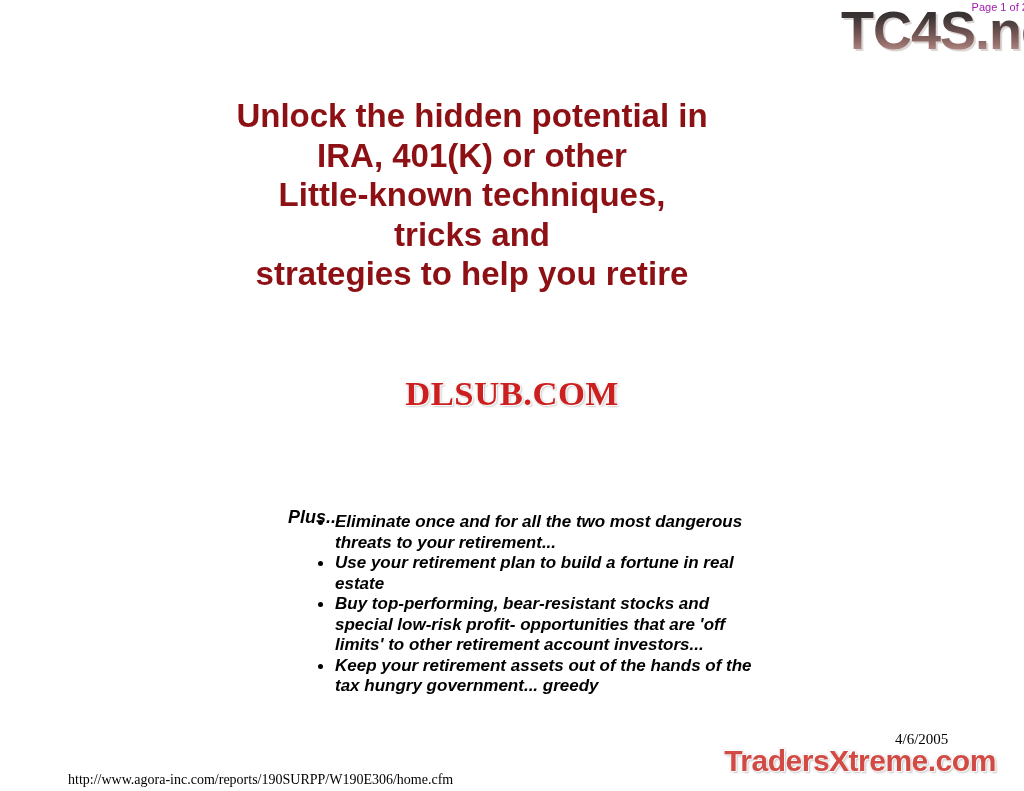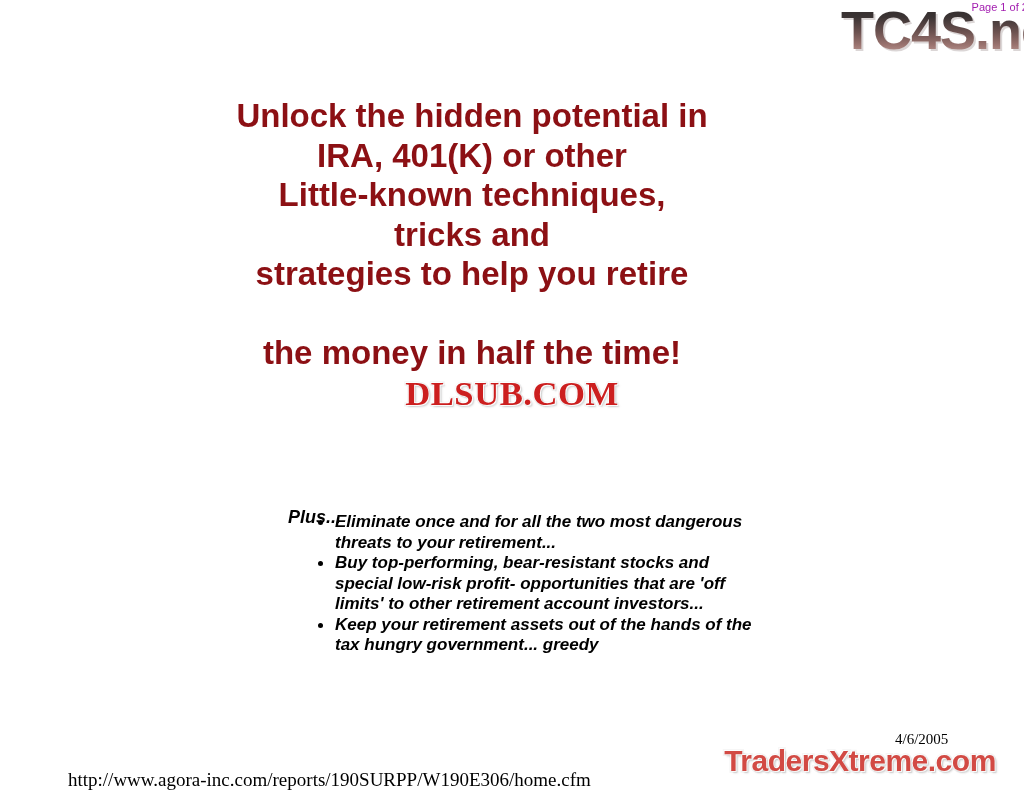--- a/index.html
+++ b/index.html
@@ -143,21 +143,21 @@
     border-radius: 50%;
     background: #000000;
   }
 
   
   #footer-url {
     position: absolute;
     left: 68px;
     top: 771px;
     font-family: "Liberation Serif", serif;
-    font-size: 19px;
+    font-size: 14px;
     line-height: 18px;
     color: #000000;
     white-space: nowrap;
     z-index: 2;
     text-align: center;
   }
 
   
   #footer-date {
     position: absolute;
@@ -203,34 +203,37 @@
 
   <div id="page-marker">Page 1 of 20</div>
 
   <div id="title-block">
     <span class="tline">Unlock the hidden potential in</span>
     <span class="tline">IRA, 401(K) or other</span>
     <span class="tline">Little-known techniques,</span>
     <span class="tline">tricks and</span>
     <span class="tline">strategies to help you retire</span>
     <span class="tline gap"></span>
-    <span class="tline">the money in half the time!</span>
   </div>
 
   <div id="dlsub-logo">DLSUB.COM</div>
 
   <div id="plus-label">Plus...</div>
 
   <ul id="bullet-list">
     <li>
       <span class="bullet-dot"></span>
       <span>Eliminate once and for all the two most dangerous threats to your retirement...</span>
     </li>
     <li>
       <span class="bullet-dot"></span>
+      <span> Use your retirement plan to build a fortune in real estate</span>
+    </li>
+    <li>
+      <span class="bullet-dot"></span>
       <span>Buy top-performing, bear-resistant stocks and special low-risk profit- opportunities that are 'off limits' to other retirement account investors...</span>
     </li>
     <li>
       <span class="bullet-dot"></span>
       <span>Keep your retirement assets out of the hands of the tax hungry government... greedy</span>
     </li>
   </ul>
 
   <div id="footer-url">http://www.agora-inc.com/reports/190SURPP/W190E306/home.cfm</div>
 

